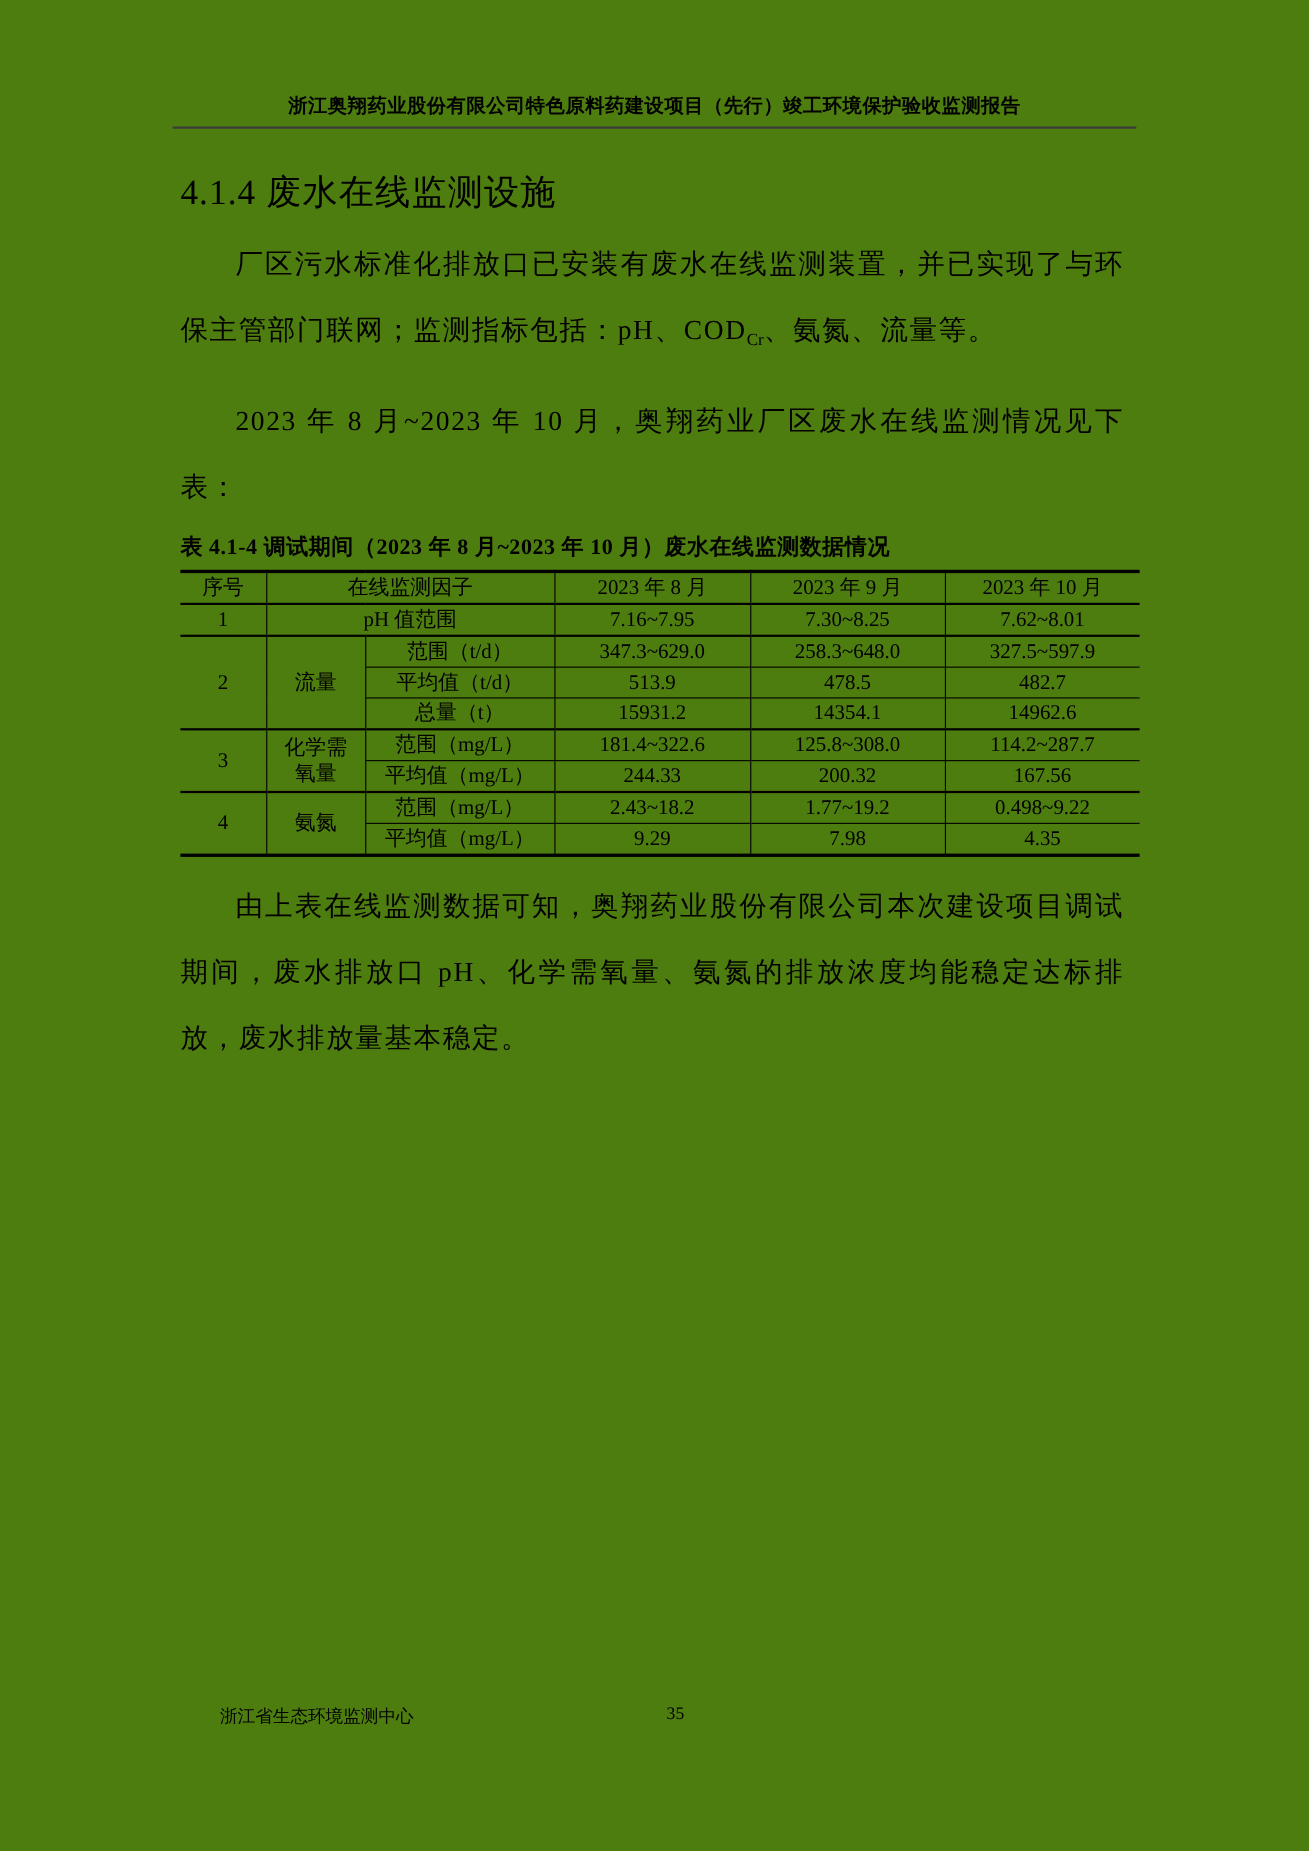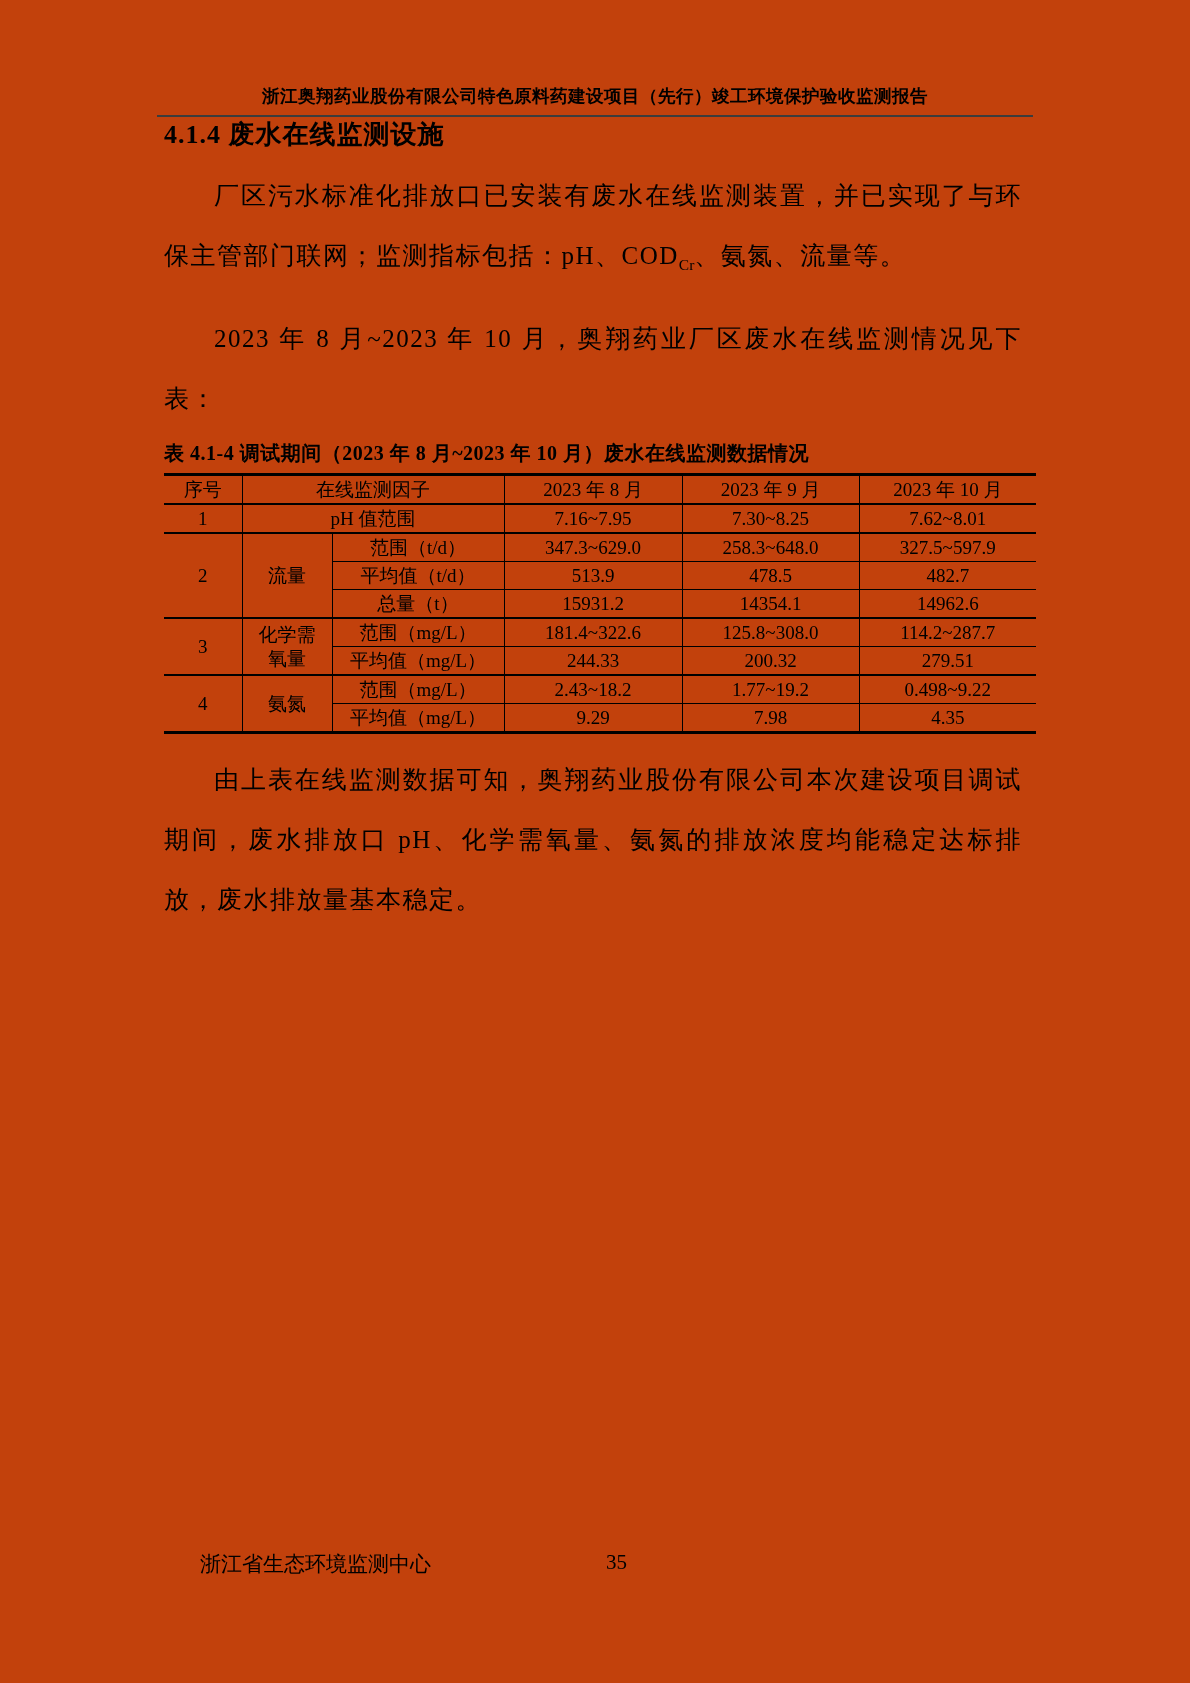--- a/index.html
+++ b/index.html
@@ -1,21 +1,21 @@
 <!DOCTYPE html>
 <html lang="zh"><head>
 <meta charset="utf-8">
 <style>
   html, body { margin: 0; padding: 0; background: #888; }
   .page {
     position: relative;
     width: 1190px;
     height: 1683px;
     margin: 0 auto;
-    background: #c2410c;
+    background: #4d7c0f;
     font-family: "Liberation Serif", "DejaVu Serif", serif;
     color: #000;
     overflow: hidden;
   }
   
   .doc-header {
     width: 876px;
     margin: 0 auto;
     padding-top: 84px;
     padding-bottom: 7px;
@@ -27,22 +27,23 @@
     font-weight: bold;
     letter-spacing: 0.5px;
     white-space: nowrap;
   }
   
   .content {
     width: 874px;
     margin-left: 164px;
   }
   .section-heading {
-    font-size: 26px;
-    font-weight: bold;
+    margin-top: 36px;
+    font-size: 32px;
+    font-weight: normal;
     letter-spacing: 1px;
   }
   .para {
     margin: 14px 16px 0 0;
     font-size: 25px;
     line-height: 60px;
     text-align: justify;
     text-indent: 50px;
     letter-spacing: 1.5px;
   }
@@ -82,21 +83,21 @@
   table.monitor tr.group-sep td { border-top: 2px solid #000; }
   table.monitor td.factor-narrow { padding: 0 10px; line-height: 24px; text-align: center; }
   .closing { margin-top: 16px; }
   
   .doc-footer {
     position: absolute;
     top: 1550px;
     left: 0;
     width: 100%;
     height: 24px;
-    font-size: 21px;
+    font-size: 16px;
   }
   .doc-footer .org  { position: absolute; left: 200px; top: 0; }
   .doc-footer .pnum { position: absolute; left: 606px; top: 0; }
 </style>
 </head>
 <body>
 
 <div class="page">
 
   <div class="doc-header">
@@ -165,21 +166,21 @@
           <td rowspan="2" class="factor-narrow">化学需氧量</td>
           <td>范围（mg/L）</td>
           <td>181.4~322.6</td>
           <td>125.8~308.0</td>
           <td class="no-right">114.2~287.7</td>
         </tr>
         <tr>
           <td>平均值（mg/L）</td>
           <td>244.33</td>
           <td>200.32</td>
-          <td class="no-right">279.51</td>
+          <td class="no-right">167.56</td>
         </tr>
 
         <tr class="group-sep">
           <td class="no-left" rowspan="2">4</td>
           <td rowspan="2" class="factor-narrow">氨氮</td>
           <td>范围（mg/L）</td>
           <td>2.43~18.2</td>
           <td>1.77~19.2</td>
           <td class="no-right">0.498~9.22</td>
         </tr>

